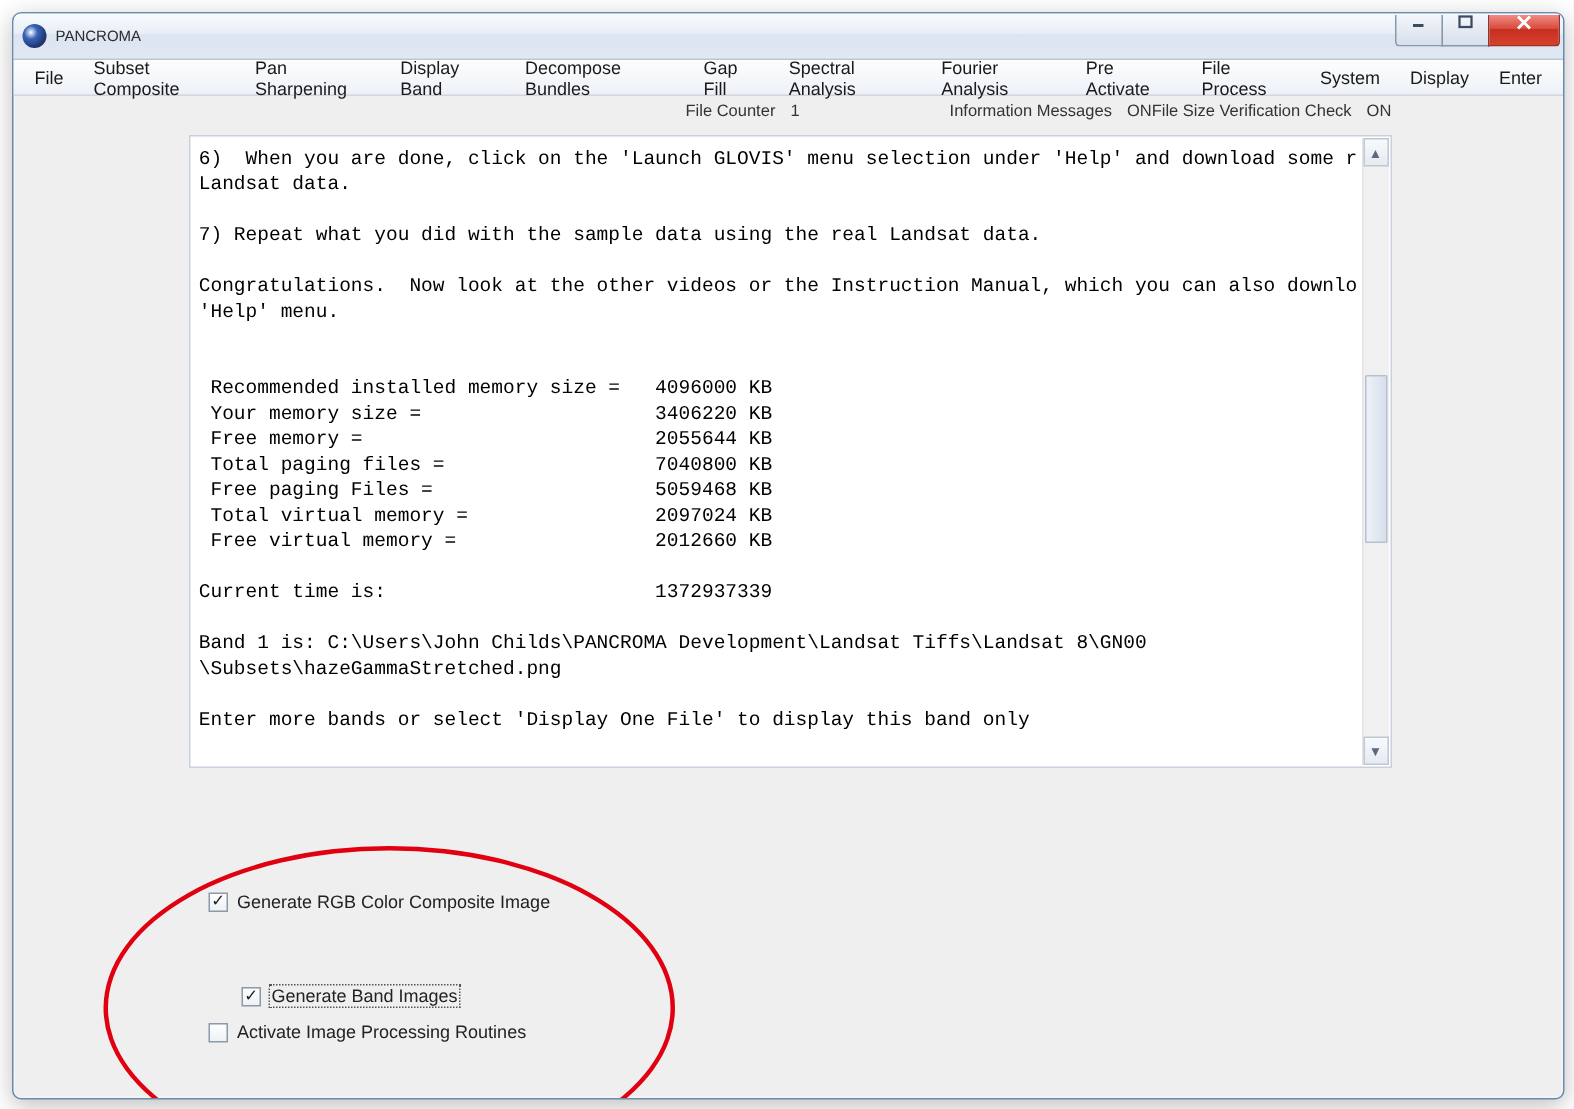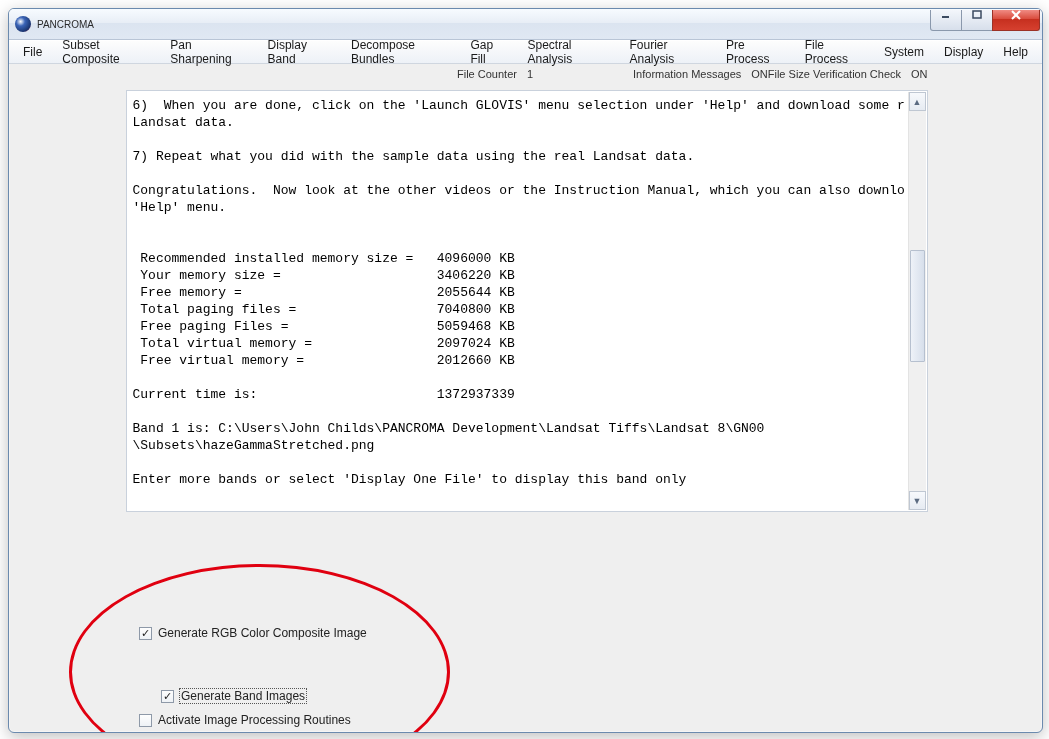--- a/index.html
+++ b/index.html
@@ -149,21 +149,21 @@
     top: 140px;
     height: 110px;
     background: linear-gradient(to right,#eef2f8,#d7dfeb);
     border:1px solid #b6c0cf;
     border-radius:1px;
   }
   .vscroll .arrow.bottom { position:absolute; bottom:0; left:0; right:0; }
   .checkbox-stack {
     position: absolute;
     left: 130px;
-    top: 560px;
+    top: 528px;
     font-size: 12px;
     color: #222;
   }
   .chk-row {
     display: flex;
     align-items: center;
     margin-bottom: 6px;
     height: 18px;
   }
   .chk-box {
@@ -225,25 +225,25 @@
 
   <div class="menubar">
     <span class="menu-item">File</span>
     <span class="menu-item">Subset Composite</span>
     <span class="menu-item">Pan Sharpening</span>
     <span class="menu-item">Display Band</span>
     <span class="menu-item">Decompose Bundles</span>
     <span class="menu-item">Gap Fill</span>
     <span class="menu-item">Spectral Analysis</span>
     <span class="menu-item">Fourier Analysis</span>
-    <span class="menu-item">Pre Process</span>
+    <span class="menu-item">Pre Activate</span>
     <span class="menu-item">File Process</span>
     <span class="menu-item">System</span>
     <span class="menu-item">Display</span>
-    <span class="menu-item">Help</span>
+    <span class="menu-item">Enter</span>
   </div>
 
   <div class="content-area">
 
     <div class="status-row">
       <div class="col" style="margin-left:440px;">
         <span class="lbl">File Counter</span>
         <span>1</span>
       </div>
       <div style="flex:0 0 100px;"></div>

